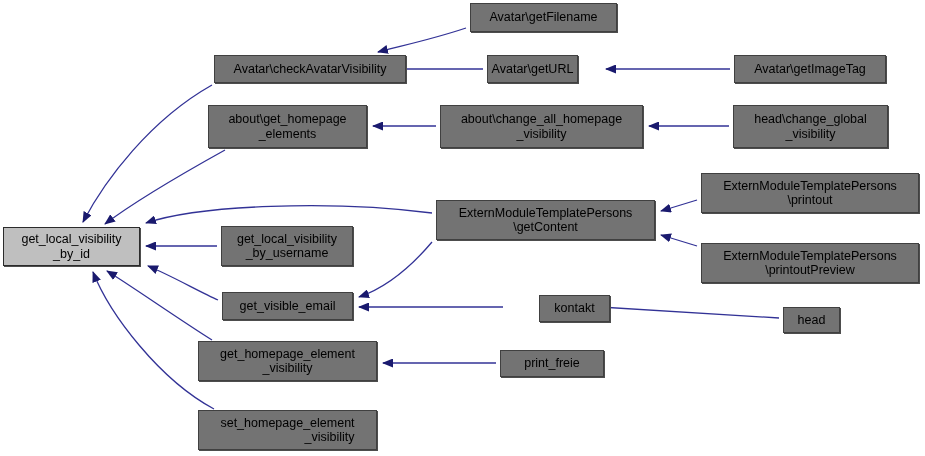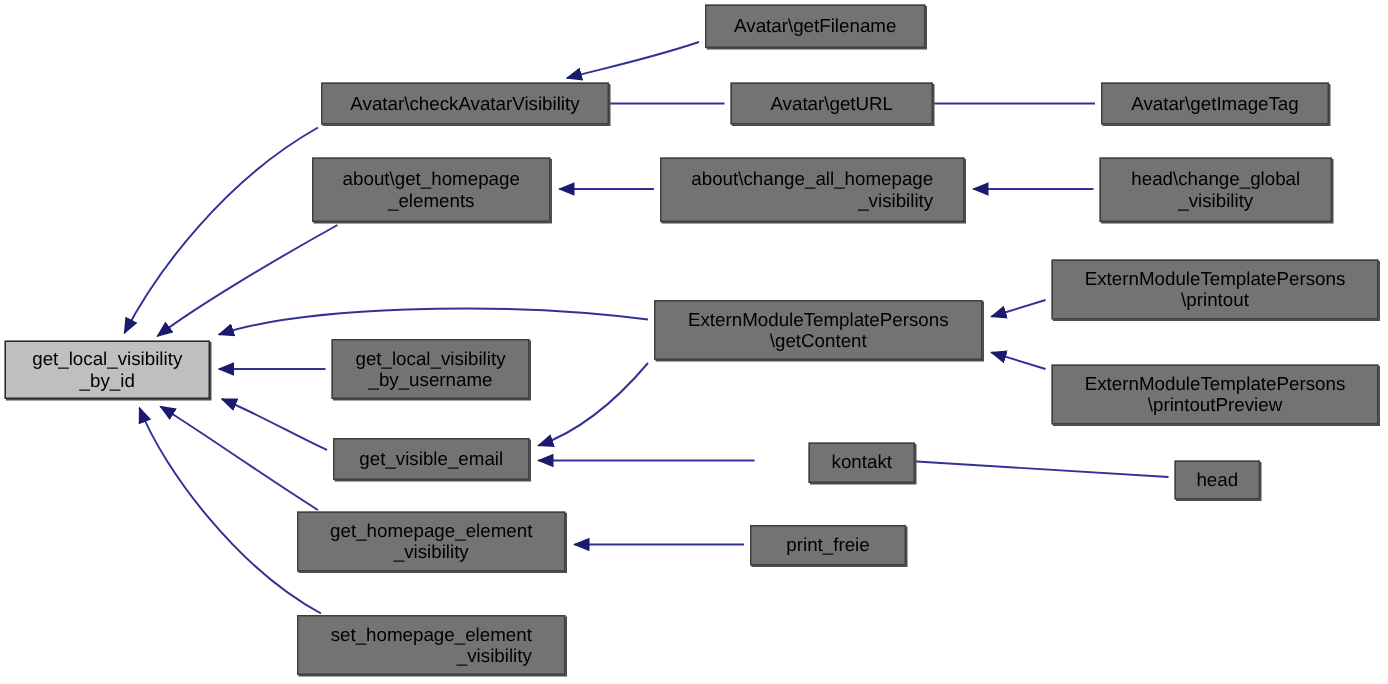--- a/index.html
+++ b/index.html
@@ -71,25 +71,25 @@
         <path d="M503,307 L359,307" marker-end="url(#ah)"></path>
         <path d="M779,318 L584,306" marker-end="url(#ah)"></path>
         <path d="M212,340 C180,320 130,285 107,271" marker-end="url(#ah)"></path>
         <path d="M496,363 L383,363" marker-end="url(#ah)"></path>
         <path d="M214,409 C160,380 110,315 93,272" marker-end="url(#ah)"></path>
       </g>
   </svg>
   <div id="nodes-layer">
       <div class="node" style="left: 470px; top: 3px; width: 147px; height: 29px;">Avatar\getFilename</div>
       <div class="node" style="left: 190px; top: 55px; width: 192px; height: 28px; margin-left: 24px;">Avatar\checkAvatarVisibility</div>
-      <div class="node" style="left: 487px; top: 55px; width: 135px; height: 28px; text-align: right;">Avatar\getURL</div>
+      <div class="node" style="left: 487px; top: 55px; width: 91px; height: 28px; text-align: right;">Avatar\getURL</div>
       <div class="node" style="left: 734px; top: 55px; width: 152px; height: 28px;">Avatar\getImageTag</div>
       <div class="node" style="left: 208px; top: 105px; width: 159px; height: 43px;">about\get_homepage
 _elements</div>
-      <div class="node" style="left: 440px; top: 105px; width: 203px; height: 43px; text-align: right;">about\change_all_homepage
+      <div class="node" style="left: 440px; top: 105px; width: 203px; height: 43px;">about\change_all_homepage
 _visibility</div>
       <div class="node" style="left: 733px; top: 105px; width: 155px; height: 43px;">head\change_global
 _visibility</div>
       <div class="node" style="left: 701px; top: 173px; width: 218px; height: 40px;">ExternModuleTemplatePersons
 \printout</div>
       <div class="node" style="left: 436px; top: 200px; width: 219px; height: 40px;">ExternModuleTemplatePersons
 \getContent</div>
       <div class="node root" style="left: 3px; top: 227px; width: 137px; height: 39px;">get_local_visibility
 _by_id</div>
       <div class="node" style="left: 221px; top: 226px; width: 132px; height: 40px;">get_local_visibility

